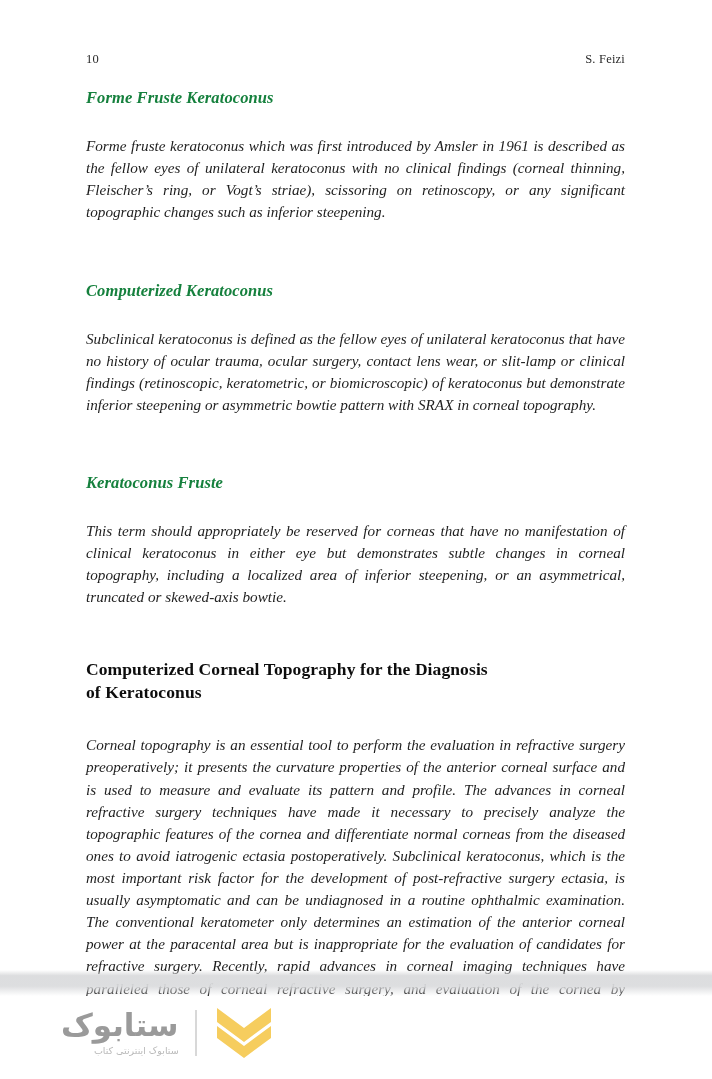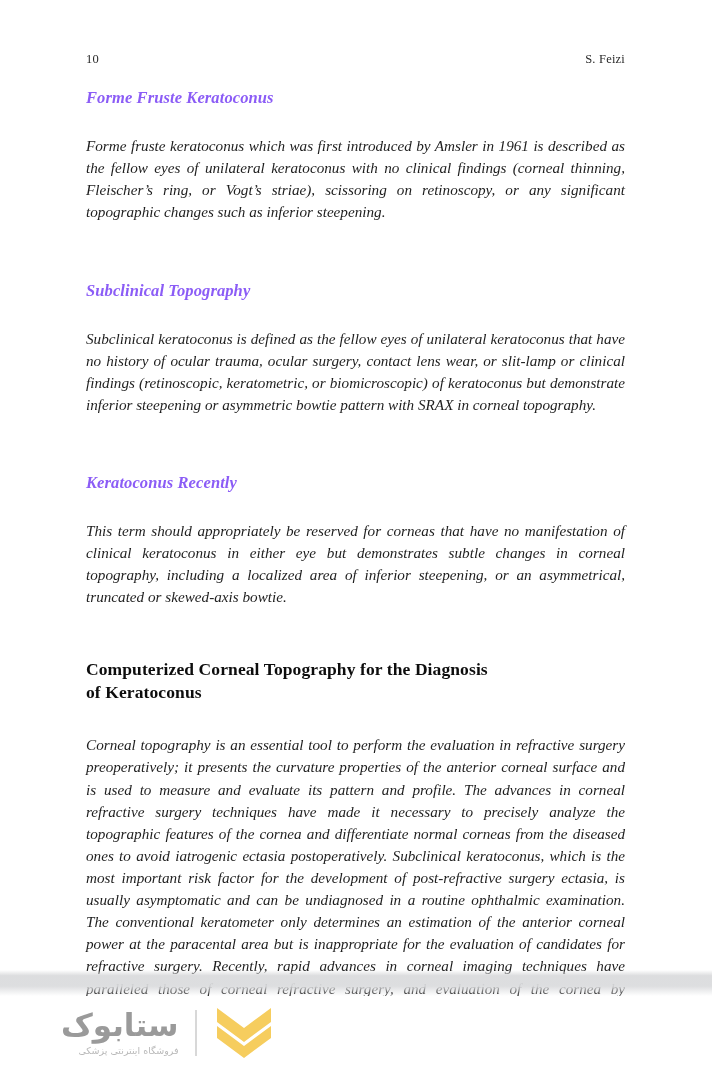--- a/index.html
+++ b/index.html
@@ -48,21 +48,21 @@
   }
 
   h2.sub-head {
     font-size: 16.5px;
     font-weight: bold;
     font-style: italic;
     margin: 0;
     padding: 0;
     line-height: 1.25;
     letter-spacing: 0.1px;
-    color: #8b5cf6;
+    color: #15803d;
   }
 
   h2.main-head {
     font-size: 17.5px;
     font-weight: bold;
     font-style: normal;
     margin: 0;
     padding: 0;
     line-height: 1.32;
     letter-spacing: 0.1px;
@@ -197,27 +197,27 @@
   </div>
 
   <div class="body-col">
 
     <h2 class="sub-head">Forme Fruste Keratoconus</h2>
     <div class="gap-after-head"></div>
     <p class="body-par">Forme fruste keratoconus which was first introduced by Amsler in 1961 is described as the fellow eyes of unilateral keratoconus with no clinical findings (corneal thinning, Fleischer’s ring, or Vogt’s striae), scissoring on retinoscopy, or any significant topographic changes such as inferior steepening.</p>
 
     <div class="gap-before-head-1"></div>
 
-    <h2 class="sub-head">Subclinical Topography</h2>
+    <h2 class="sub-head">Computerized Keratoconus</h2>
     <div class="gap-after-head"></div>
     <p class="body-par">Subclinical keratoconus is defined as the fellow eyes of unilateral keratoconus that have no history of ocular trauma, ocular surgery, contact lens wear, or slit-lamp or clinical findings (retinoscopic, keratometric, or biomicroscopic) of keratoconus but demonstrate inferior steepening or asymmetric bowtie pattern with SRAX in corneal topography.</p>
 
     <div class="gap-before-head-2"></div>
 
-    <h2 class="sub-head">Keratoconus Recently</h2>
+    <h2 class="sub-head">Keratoconus Fruste</h2>
     <div class="gap-after-head"></div>
     <p class="body-par">This term should appropriately be reserved for corneas that have no manifestation of clinical keratoconus in either eye but demonstrates subtle changes in corneal topography, including a localized area of inferior steepening, or an asymmetrical, truncated or skewed-axis bowtie.</p>
 
     <div class="gap-before-head-3"></div>
 
     <h2 class="main-head">
       <span>Computerized Corneal Topography for the Diagnosis</span><br>
       <span>of Keratoconus</span>
     </h2>
     <div class="gap-main-head"></div>
@@ -227,21 +227,21 @@
 </div>
 
 <div class="footer-band"></div>
 
 <div class="footer">
   <div class="footer-inner">
 
     <div class="logo-block">
       <div class="logo-wordmark">
         <div class="logo-script">ستابوک</div>
-        <div class="logo-sub">فروشگاه اینترنتی پزشکی</div>
+        <div class="logo-sub">ستابوک اینترنتی کتاب</div>
       </div>
       <div class="logo-divider"></div>
       <svg class="chevrons" width="62" height="62" viewBox="0 0 62 62">
         <polygon points="4,6 31,26 58,6 58,20 31,40 4,20" fill="#f6cd5e"></polygon>
         <polygon points="4,24 31,44 58,24 58,36 31,56 4,36" fill="#f6cd5e"></polygon>
       </svg>
     </div>
 
 
   </div>

